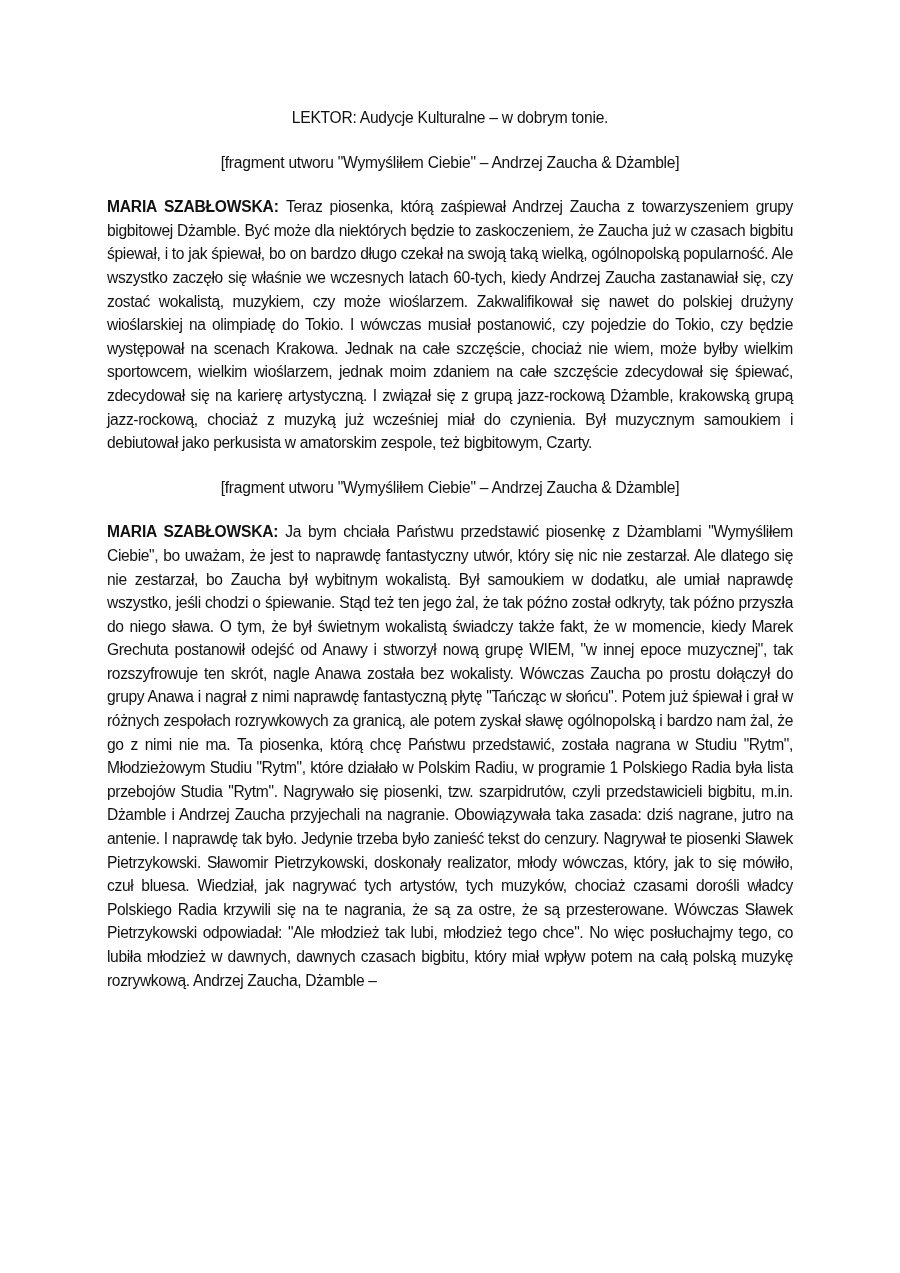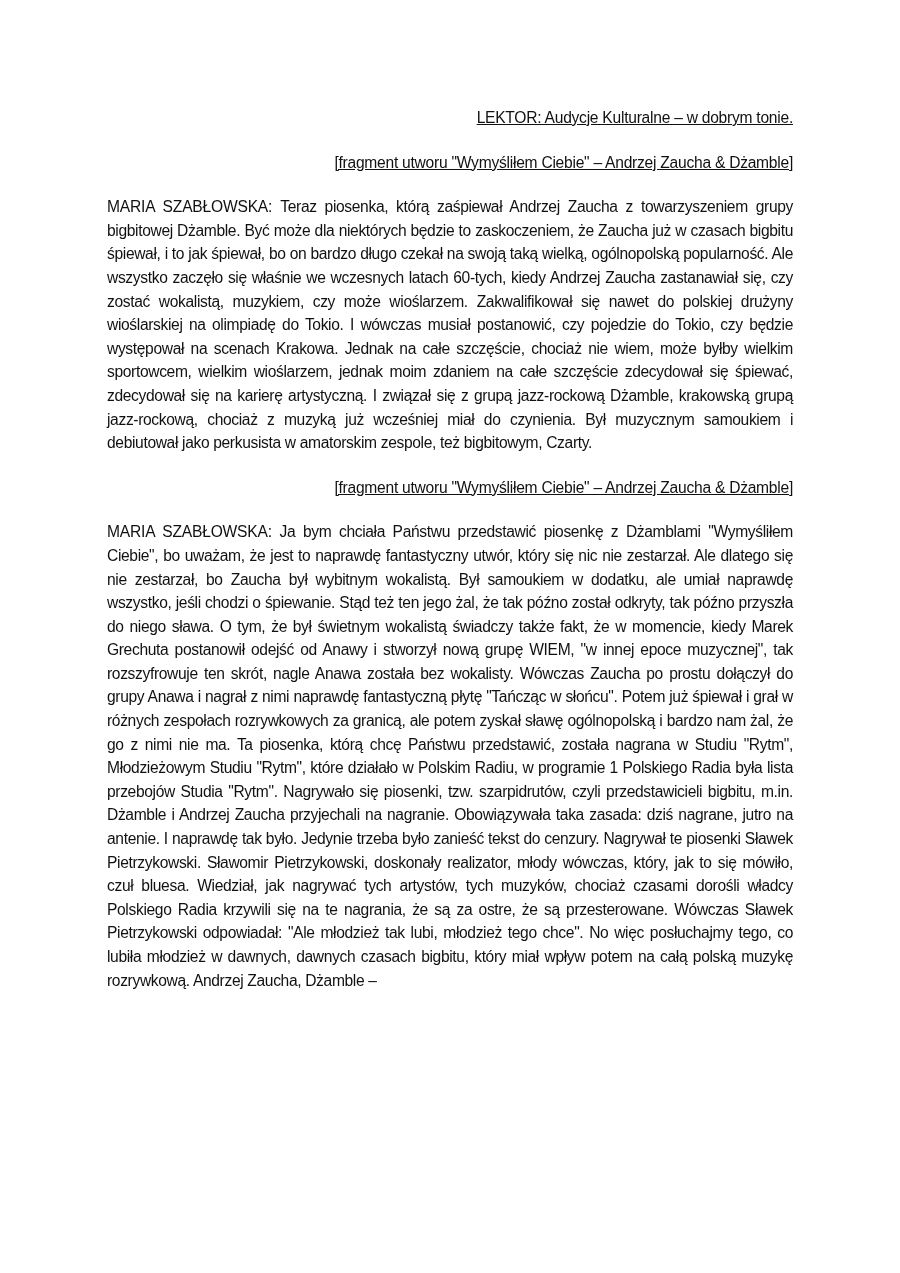--- a/index.html
+++ b/index.html
@@ -8,22 +8,22 @@
     position: absolute;
     left: 107px;
     top: 106px;
     width: 686px;
     font-family: "Liberation Sans", sans-serif;
     color: #111111;
     font-size: 15.6px;
     line-height: 23.6px;
   }
   .para { margin: 0 0 21px 0; text-align: justify; }
-  .para.plain { text-align: right; letter-spacing: -0.25px; text-decoration: underline; }
-  .speaker { font-weight: normal; letter-spacing: -0.2px; }
+  .para.plain { text-align: center; letter-spacing: -0.25px; }
+  .speaker { font-weight: bold; letter-spacing: -0.2px; }
   .speech { font-weight: normal; letter-spacing: -0.35px; }
 </style>
 </head>
 <body>
 
 <div class="page">
   <p class="para plain">LEKTOR: Audycje Kulturalne – w dobrym tonie.</p>
 
   <p class="para plain">[fragment utworu "Wymyśliłem Ciebie" – Andrzej Zaucha &amp; Dżamble]</p>
 

